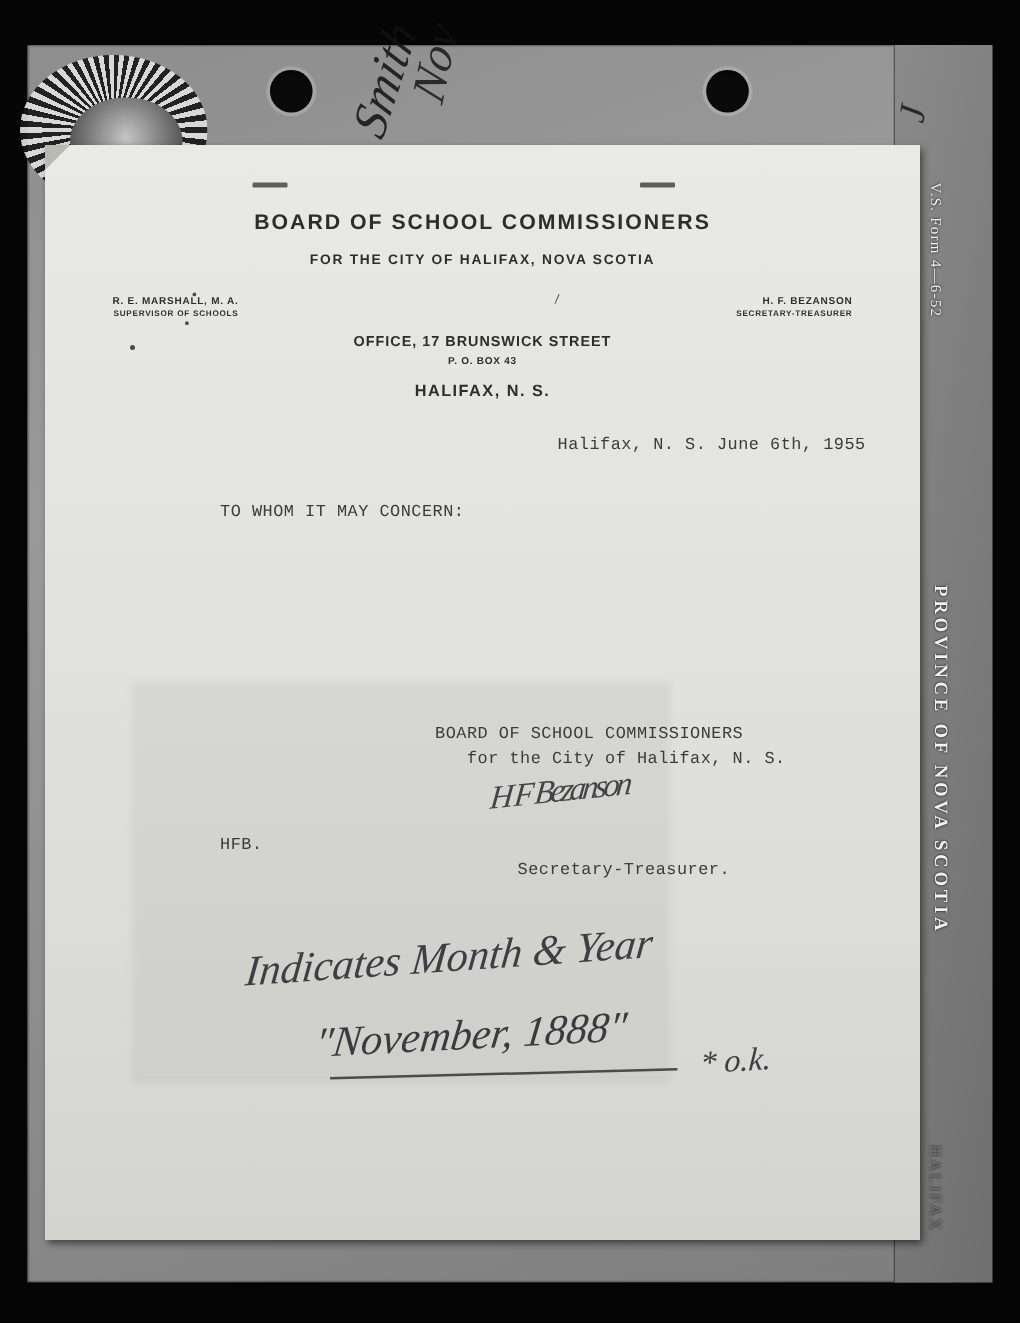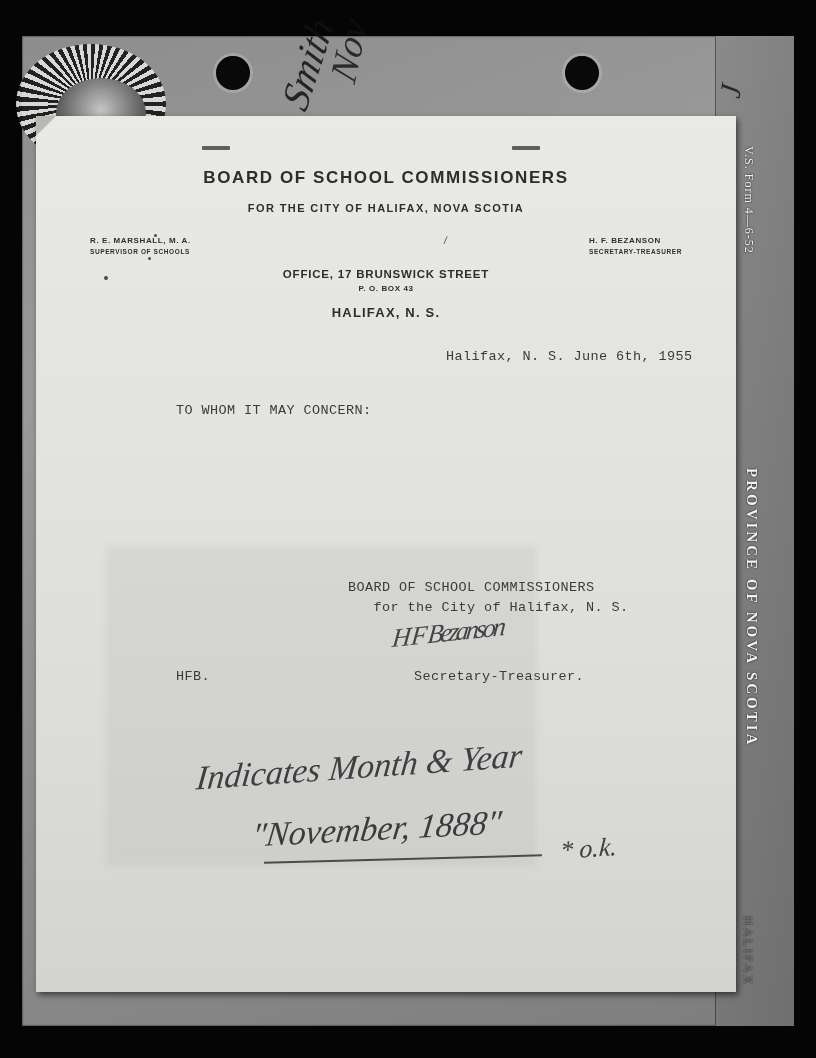--- a/index.html
+++ b/index.html
@@ -193,21 +193,21 @@
     font-weight: bold;
     letter-spacing: 1.4px;
   }
   .officers {
     position: absolute;
     top: 120px;
     left: 44px; right: 44px;
     height: 30px;
     color: #2f2f2d;
   }
-  .officer { position: absolute; text-align: left; }
+  .officer { position: absolute; text-align: right; }
   .officer .name { font-size: 8px; font-weight: bold; letter-spacing: .6px; }
   .officer .role { font-size: 6.5px; font-weight: bold; letter-spacing: .6px; margin-top: 3px; }
   #officer-left  { left: 10px; }
   #officer-right { right: 10px; }
 
   .office-block {
     position: absolute;
     top: 152px;
     left: 0; right: 0;
     text-align: center;
@@ -271,21 +271,21 @@
   }
   .initials {
     position: absolute;
     left: 140px;
     top: 548px;
     text-align: right;
   }
   .sig-title {
     position: absolute;
     left: 378px;
-    top: 548px;
+    top: 568px;
   }
 
   
   .hand {
     font-family: "Liberation Serif", serif;
     font-style: italic;
     color: #2b2b30;
     white-space: nowrap;
     user-select: none;
   }

